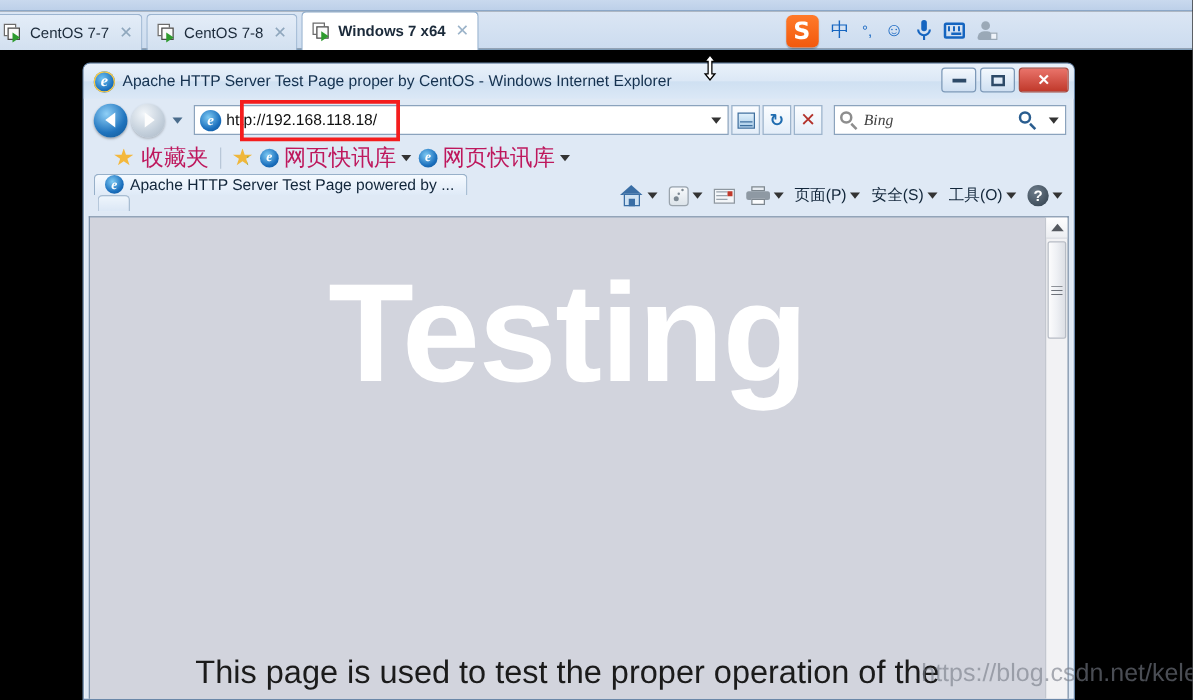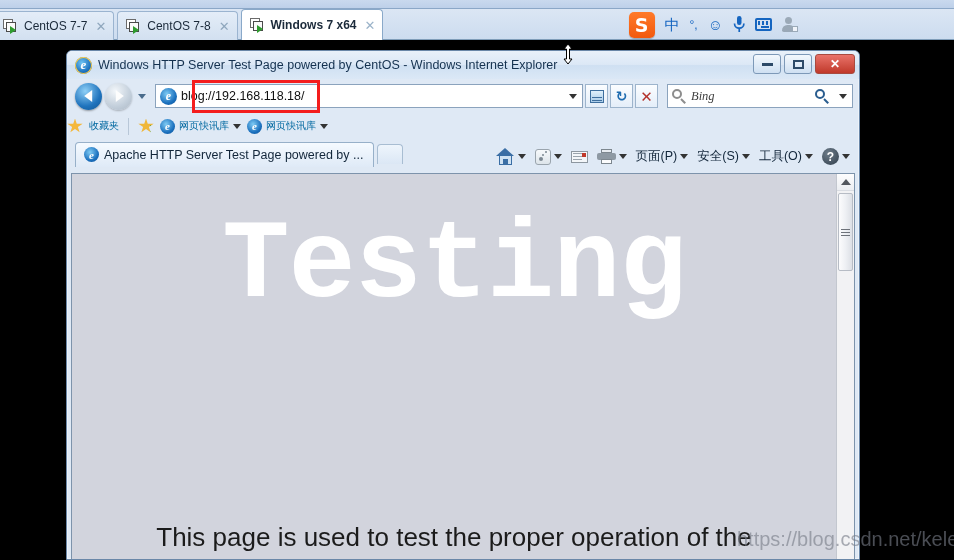--- a/index.html
+++ b/index.html
@@ -160,38 +160,38 @@
     width: 186px; flex: 0 0 186px; height: 24px; background: #fff;
     border: 1px solid #8ba3bd; display: flex; align-items: center; margin-left: 6px; position: relative;
   }
   .search-ph { flex:1 1 auto; font-size:12.5px; color:#404040; font-style: italic; font-family:Liberation Serif, serif; }
   .magnifier { width:15px;height:15px;flex:0 0 15px;margin:0 4px;position:relative; }
   .magnifier .ring{position:absolute;left:0;top:0;width:10px;height:10px;border:2px solid #2a5d8f;border-radius:50%;}
   .magnifier .hnd{position:absolute;left:9px;top:9px;width:6px;height:2px;background:#2a5d8f;transform:rotate(45deg);transform-origin:left center;}
   .magnifier.grey .ring{border-color:#8d8d8d;} .magnifier.grey .hnd{background:#8d8d8d;}
 
   
-  .ie-favbar { height: 26px; display: flex; align-items: center; padding: 0 0; gap: 6px; font-size: 10px; color: #0369a1; }
+  .ie-favbar { height: 26px; display: flex; align-items: center; padding: 0 24px; gap: 6px; font-size: 18px; color: #be185d; }
   .star {
     width: 16px; height: 15px; flex: 0 0 16px;
     background: #f4b83c;
     clip-path: polygon(50% 0%, 61% 35%, 98% 35%, 68% 57%, 79% 91%, 50% 70%, 21% 91%, 32% 57%, 2% 35%, 39% 35%);
   }
   .star.green { background:#efb73b; position:relative; }
   .star.green:after{content:"";position:absolute;right:-3px;bottom:1px;width:0;height:0;border-left:7px solid #4c9b2f;border-top:4px solid transparent;border-bottom:4px solid transparent;}
   .fav-sep { width:1px; height:17px; background:#b8c7d8; margin:0 3px; }
   .fav-item { display:flex; align-items:center; gap:4px; white-space: nowrap; }
   .e-ico {
     width: 15px; height: 15px; flex:0 0 15px; border-radius:50%;
     background: radial-gradient(circle at 40% 35%, #7fcbf4, #1a6fbd 62%, #0e4f8f); position:relative;
   }
   .e-ico:after{content:"e";position:absolute;inset:0;color:#fff;font-size:11px;font-style:italic;font-weight:bold;display:flex;align-items:center;justify-content:center;font-family:"Liberation Serif",serif;}
 
   
-  .ie-tabrow { height: 30px; display: flex; align-items: center; padding: 0 6px 0 8px; position: relative; }
+  .ie-tabrow { height: 30px; display: flex; align-items: flex-start; padding: 0 6px 0 8px; position: relative; flex-direction: column; }
   .page-tab {
     height: 25px; display: flex; align-items: center; gap: 5px; padding: 0 10px 0 8px;
     background: linear-gradient(#f5faff, #dfeaf7);
     border: 1px solid #97b0c9; border-bottom: none; border-radius: 4px 4px 0 0;
     font-size: 12.5px; color: #12263a; white-space: nowrap; max-width: 300px;
   }
   .new-tab {
     width: 26px; height: 20px; margin-left: 3px;
     background: linear-gradient(#eef5fc,#dbe7f5);
     border: 1px solid #a8bdd2; border-bottom:none; border-radius: 4px 4px 0 0;
@@ -218,21 +218,21 @@
     position: absolute; left: 4px; right: 4px; top: 122px; bottom: 0;
     background: #d2d4dd; border: 1px solid #7d93ab; border-bottom: none;
     overflow: hidden;
   }
   .page-canvas { position: absolute; inset: 0 18px 0 0; background: #d2d4dd; }
   .hero {
     position: absolute; left: 0; right: 0; top: 38px; text-align: center;
     color: #ffffff; font-weight: bold; line-height: 0.98;
     font-family: "Liberation Sans", sans-serif; letter-spacing: -1px;
   }
-  .hero-l1 { font-size: 112px; font-family: Liberation Mono, monospace; }
+  .hero-l1 { font-size: 112px; }
   .hero-l2 { font-size: 112px; }
   .hero-sub {
     position: absolute; left: 0; right: 0; top: 348px; text-align: center;
     font-size: 26px; color: #1b1b1b; font-family: "Liberation Sans", sans-serif;
   }
 
   
   .vscroll { position:absolute; right:0; top:0; bottom:0; width:18px; background:#f2f2f4; border-left:1px solid #c3c7cf; }
   .vs-up { height:17px; border-bottom:1px solid #d9dce2; background:linear-gradient(#fdfdfe,#eceef2); display:flex;align-items:center;justify-content:center; }
   .vs-up i { width:0;height:0;border-left:5px solid transparent;border-right:5px solid transparent;border-bottom:6px solid #54585f; }
@@ -315,21 +315,21 @@
         <i class="hd"></i>
         <i class="bd"></i>
         <i class="bx"></i>
       </div>
   </div>
 
   <div id="ie-window">
 
     <div class="ie-titlebar">
       <span class="ie-logo"></span>
-      <span class="ie-title">Windows HTTP Server Test Page powered by CentOS - Windows Internet Explorer</span>
+      <span class="ie-title">Apache HTTP Server Test Page proper by CentOS - Windows Internet Explorer</span>
       <div class="win-btns">
         <div class="win-btn">
             <i class="gl-min"></i>
           </div>
         <div class="win-btn">
             <i class="gl-max"></i>
           </div>
         <div class="win-btn close">✕</div>
       </div>
     </div>
@@ -340,21 +340,21 @@
         </div>
       <div class="nav-fwd">
           <i class="arrow-r"></i>
         </div>
       <div class="nav-hist">
           <i class="caret"></i>
         </div>
 
       <div class="addr-wrap">
         <span class="addr-ico"></span>
-        <span class="addr-url">blog://192.168.118.18/</span>
+        <span class="addr-url">http://192.168.118.18/</span>
         <span class="addr-drop">
             <i class="caret dark"></i>
           </span>
       </div>
 
       <div class="nav-icon-btn">
           <i class="ico-compat"></i>
         </div>
       <div class="nav-icon-btn">
           <span class="ico-refresh">↻</span>

